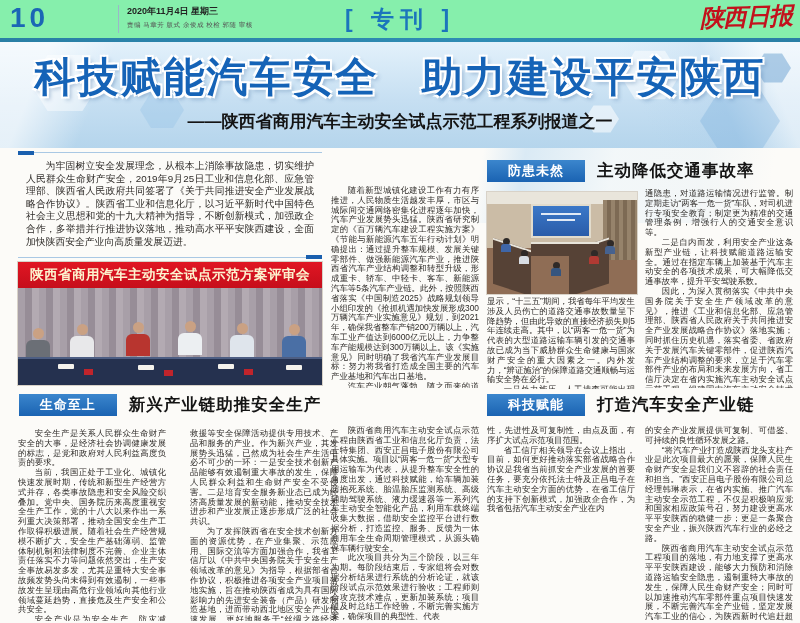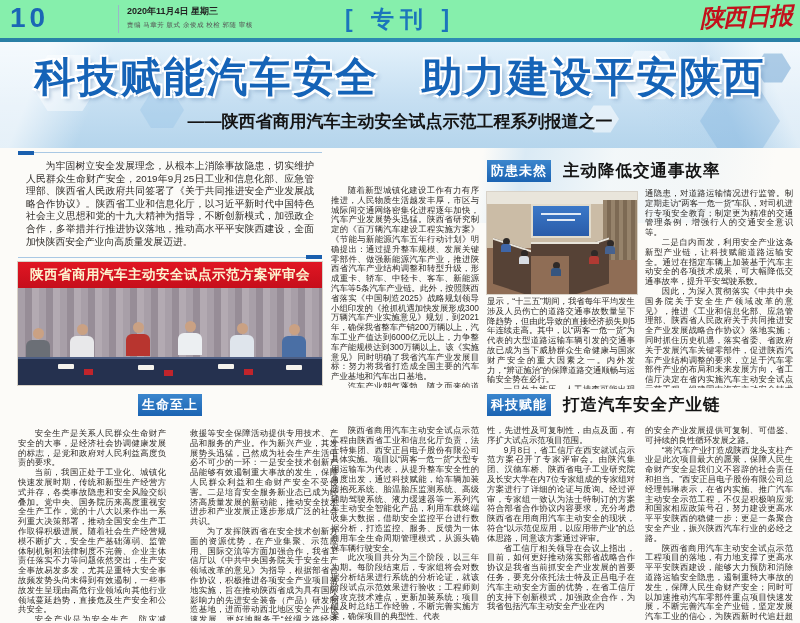--- a/index.html
+++ b/index.html
@@ -58,21 +58,21 @@
   .p2line{position:absolute;background:rgba(255,255,255,.85);height:2px;}
   .p2tbl{position:absolute;background:#564236;border-top:2px solid #e8e4da;}
   .dot{position:absolute;width:7px;height:7px;border-radius:50%;background:#2f2a28;}
   .shirt{position:absolute;width:10px;height:8px;border-radius:3px 3px 0 0;}
 
   
   .sechdr{position:absolute;display:flex;align-items:center;gap:12px;height:26px;}
   .sec1{left:18px;top:392px;width:304px;justify-content:center;}
   .sec2{left:487px;top:158px;width:310px;}
   .sec3{left:487px;top:392px;width:310px;}
-  .badge{display:inline-block;background:linear-gradient(180deg,#3b86cd,#1a63b2);color:#fff;font-weight:900;font-size:13px;line-height:22px;padding:0 4px;letter-spacing:1px;text-align:right;}
+  .badge{display:inline-block;background:linear-gradient(180deg,#3b86cd,#1a63b2);color:#fff;font-weight:900;font-size:13px;line-height:22px;padding:0 21px;letter-spacing:1px;text-align:right;}
   .sectitle{font-size:16.5px;font-weight:900;color:#141414;letter-spacing:1px;}
 
   
   .col{position:absolute;width:148px;font-size:8.4px;line-height:9.8px;text-align:justify;color:#2e2b28;overflow:hidden;}
   .col p{margin:0;text-indent:2em;}
   .col p.noindent{text-indent:0;}
   .c1{left:18px;top:429px;height:192px;}
   .c2{left:190px;top:429px;height:192px;}
   .c3u{left:331px;top:186px;height:202px;}
   .c3l{left:331px;top:426px;height:195px;}
@@ -151,20 +151,21 @@
         <span class="paper" style="left:200px;bottom:16px;"></span>
         <span class="paper" style="left:268px;bottom:15px;"></span>
         <span class="nameplate" style="left:66px;bottom:10px;"></span>
         <span class="nameplate" style="left:146px;bottom:9px;"></span>
         <span class="nameplate" style="left:226px;bottom:10px;"></span>
       </div>
     </figure>
 
     <div class="sechdr sec1">
       <span class="badge">生命至上</span>
+      <span class="sectitle">新兴产业链助推安全生产</span>
     </div>
 
     <div class="sechdr sec2">
       <span class="badge">防患未然</span>
       <span class="sectitle">主动降低交通事故率</span>
     </div>
 
     <figure class="photo2">
       <div class="p2curtain"></div>
       <div class="p2screen">
@@ -212,21 +213,20 @@
       <p>此次项目共分为三个阶段，以三年为期。每阶段结束后，专家组将会对数据分析结果进行系统的分析论证，就该阶段试点示范效果进行验收；工程师则会攻克技术难点，更新加装系统；项目组及时总结工作经验，不断完善实施方案，确保项目的典型性、代表</p>
     </div>
 
     <div class="col c4u">
       <p class="noindent">显示，“十三五”期间，我省每年平均发生涉及人员伤亡的道路交通事故数量呈下降趋势，但由此导致的直接经济损失则5年连续走高。其中，以“两客一危一货”为代表的大型道路运输车辆引发的交通事故已成为当下威胁群众生命健康与国家财产安全的重大因素之一。内外发力，“辨证施治”的保障道路交通顺畅与运输安全势在必行。</p>
       <p>一是外力施压，人工排查可能出现的交</p>
     </div>
 
     <div class="col c4l">
       <p class="noindent">性，先进性及可复制性，由点及面，有序扩大试点示范项目范围。</p>
-      <p>9月8日，省工信厅在西安就试点示范方案召开了专家评审会。由陕汽集团、汉德车桥、陕西省电子工业研究院及长安大学在内7位专家组成的专家组对方案进行了详细的论证与质询。经过评审，专家组一致认为法士特制订的方案符合部省合作协议内容要求，充分考虑陕西省在用商用汽车主动安全的现状，符合“以示范促应用，以应用带产业”的总体思路，同意该方案通过评审。</p>
       <p>省工信厅相关领导在会议上指出，目前，如何更好推动落实部省战略合作协议是我省当前抓安全产业发展的首要任务，要充分依托法士特及正昌电子在汽车主动安全方面的优势，在省工信厅的支持下创新模式，加强政企合作，为我省包括汽车主动安全产业在内</p>
     </div>
 
     <div class="col c5u">
       <p class="noindent">通隐患，对道路运输情况进行监管。制定期走访“两客一危一货”车队，对司机进行专项安全教育；制定更为精准的交通管理条例，增强行人的交通安全意识等。</p>
       <p>二是自内而发，利用安全产业这条新型产业链，让科技赋能道路运输安全。通过在指定车辆上加装基于汽车主动安全的各项技术成果，可大幅降低交通事故率，提升平安驾驶系数。</p>
       <p>因此，为深入贯彻落实《中共中央国务院关于安全生产领域改革的意见》，推进《工业和信息化部、应急管理部、陕西省人民政府关于共同推进安全产业发展战略合作协议》落地实施；同时抓住历史机遇，落实省委、省政府关于发展汽车关键零部件，促进陕西汽车产业结构调整的要求，立足于汽车零部件产业的布局和未来发展方向，省工信厅决定在省内实施汽车主动安全试点示范工程，组建国内汽车主动安全技术领域的生力军，激发产业高质量发展新动能。</p>
     </div>
 
     <div class="col c5l">

